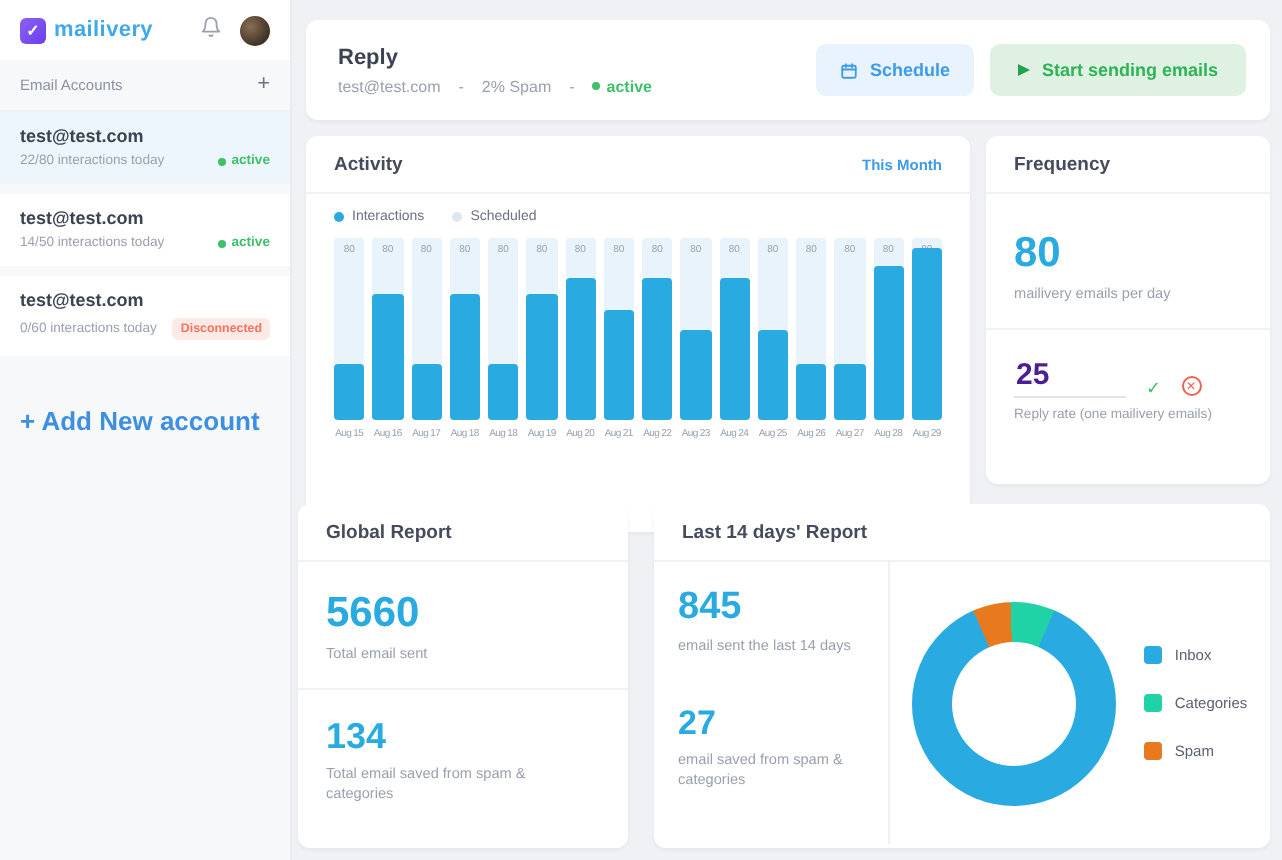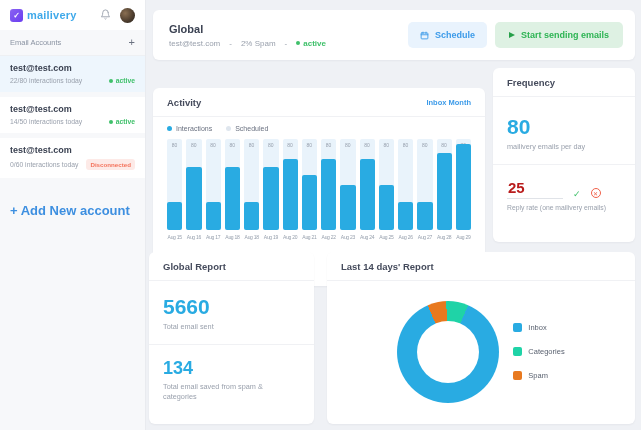--- a/index.html
+++ b/index.html
@@ -38,42 +38,42 @@
   .h-title { font-size:11px; font-weight:700; color:#3b4252; margin-bottom:4px; }
   .h-sub { display:flex; align-items:center; gap:9px; font-size:8px; color:#9aa1ad; }
   .h-active { display:inline-flex; align-items:center; gap:3px; color:#3fc06a; font-weight:600; }
   .h-actions { display:flex; align-items:center; gap:8px;padding-left:44px; }
   .btn { border:none; border-radius:5px; font-family:inherit; font-size:9px; font-weight:600; display:inline-flex; align-items:center; gap:6px; cursor:pointer; padding:8px 12px; }
   .btn-schedule { background:#e9f3fd; color:#3d9be9; }
   .btn-start { background:#def1e3; color:#2eb454; padding:8px 14px; }
   .play-tri { width:0; height:0; border-left:6px solid #27a04a; border-top:3.5px solid transparent; border-bottom:3.5px solid transparent; display:inline-block; }
 
   
-  .activity-card { left:7px; top:68px; width:332px; height:198px;margin-top:20px; }
+  .activity-card { left:7px; top:68px; width:332px; height:198px; }
   .legend-row { display:flex; align-items:center; gap:14px; padding:8px 14px 2px; font-size:7px; color:#6a7180; }
   .legend-item { display:inline-flex; align-items:center; gap:4px; }
   .ldot { width:5px; height:5px; border-radius:50%; display:inline-block; }
   .ldot.blue { background:#29abe2; }
   .ldot.gray { background:#dfe6ee; }
   .chart { display:flex; gap:4px; padding:5px 14px 0; height:96px; }
   .colu { flex:1; position:relative; border-radius:2px; min-width:0; }
   .cap { position:absolute; top:3px; left:0; width:100%; text-align:center; font-size:5px; color:#97a0ad; }
   .fill { position:absolute; bottom:0; left:0; right:0; border-radius:2px; }
   .xlabels { display:flex; gap:4px; padding:4px 14px 0; }
   .xlab { flex:1; text-align:center; font-size:5px; letter-spacing:-0.3px; color:#97a0ad; white-space:nowrap; min-width:0; }
 
   
   .frequency-card { left:347px; top:68px; width:142px; height:174px; }
   .freq-body { padding:0 14px; }
   .big-blue { color:#29abe2; font-weight:700; }
   .freq-80 { font-size:21px; margin-top:18px; }
   .sub-gray { font-size:7.3px; color:#9aa1ad; margin-top:3px; }
   .divider { border:none; border-top:1px solid #f0f1f4; margin:13px -14px 0; }
   .reply-row { display:flex; align-items:flex-end; gap:10px; margin-top:14px; }
-  .reply-input { width:56px; border:none; border-bottom:1.5px solid #e0e3e8; font-family:inherit; font-size:15px; font-weight:700; color:#b91c1c; background:transparent; outline:none; padding:0 0 2px 1px; }
+  .reply-input { width:56px; border:none; border-bottom:1.5px solid #e0e3e8; font-family:inherit; font-size:15px; font-weight:700; color:#4c1d95; background:transparent; outline:none; padding:0 0 2px 1px; }
   .ic-check { color:#3fc06a; font-size:9px; cursor:pointer; }
   .ic-cancel { width:10px; height:10px; border:1px solid #f0614a; border-radius:50%; color:#f0614a; font-size:6px; display:inline-flex; align-items:center; justify-content:center; cursor:pointer; margin-bottom:1px; }
 
   
   .global-card { left:3px; top:252px; width:165px; height:172px; }
   .glob-body { padding:0 14px; }
   .num-xl { font-size:21px; margin-top:14px; }
   .num-lg { font-size:18px; margin-top:13px; }
 
   
@@ -141,21 +141,21 @@
     </div>
   </div>
 
   <a class="add-link">+ Add New account</a>
 </aside>
 
 <main class="main">
 
   <section class="card header-card">
     <div>
-      <div class="h-title">Global</div>
+      <div class="h-title">Reply</div>
       <div class="h-sub">
         <span>test@test.com</span>
         <span>-</span>
         <span>2% Spam</span>
         <span>-</span>
         <span class="h-active">
             <span class="dot-g"></span>
             <span>active</span>
           </span>
       </div>
@@ -171,21 +171,21 @@
       <button class="btn btn-start">
         <span class="play-tri"></span>
         <span>Start sending emails</span>
       </button>
     </div>
   </section>
 
   <section class="card activity-card">
     <div class="card-title-row">
       <span class="card-title">Activity</span>
-      <a class="link-sm">Inbox Month</a>
+      <a class="link-sm">This Month</a>
     </div>
     <div class="legend-row">
       <span class="legend-item">
           <span class="ldot blue"></span>
           <span>Interactions</span>
         </span>
       <span class="legend-item">
           <span class="ldot gray"></span>
           <span>Scheduled</span>
         </span>
@@ -304,20 +304,26 @@
       <div class="big-blue num-lg">134</div>
       <div class="sub-gray" style="max-width:100px;line-height:1.4;">Total email saved from spam &amp; categories</div>
     </div>
   </section>
 
   <section class="card last14-card">
     <div class="card-title-row">
       <span class="card-title">Last 14 days' Report</span>
     </div>
     <div class="last14-body">
+      <div class="l14-stats">
+        <div class="big-blue l14-845">845</div>
+        <div class="sub-gray" style="line-height:1.4;">email sent the last 14 days</div>
+        <div class="big-blue l14-27">27</div>
+        <div class="sub-gray" style="line-height:1.4;">email saved from spam &amp; categories</div>
+      </div>
       <div class="donut-wrap">
         <div class="donut" id="donut" style="background: conic-gradient(from -23.6deg, rgb(232, 121, 31) 0deg, rgb(232, 121, 31) 21.6deg, rgb(31, 211, 167) 21.6deg, rgb(31, 211, 167) 46.8deg, rgb(41, 171, 226) 46.8deg, rgb(41, 171, 226) 360deg);"></div>
         <div class="dlegend">
           <div class="dlegend-item">
               <span class="sw" style="background: rgb(41, 171, 226);"></span>
               <span>Inbox</span>
             </div>
           <div class="dlegend-item">
               <span class="sw" style="background: rgb(31, 211, 167);"></span>
               <span>Categories</span>

